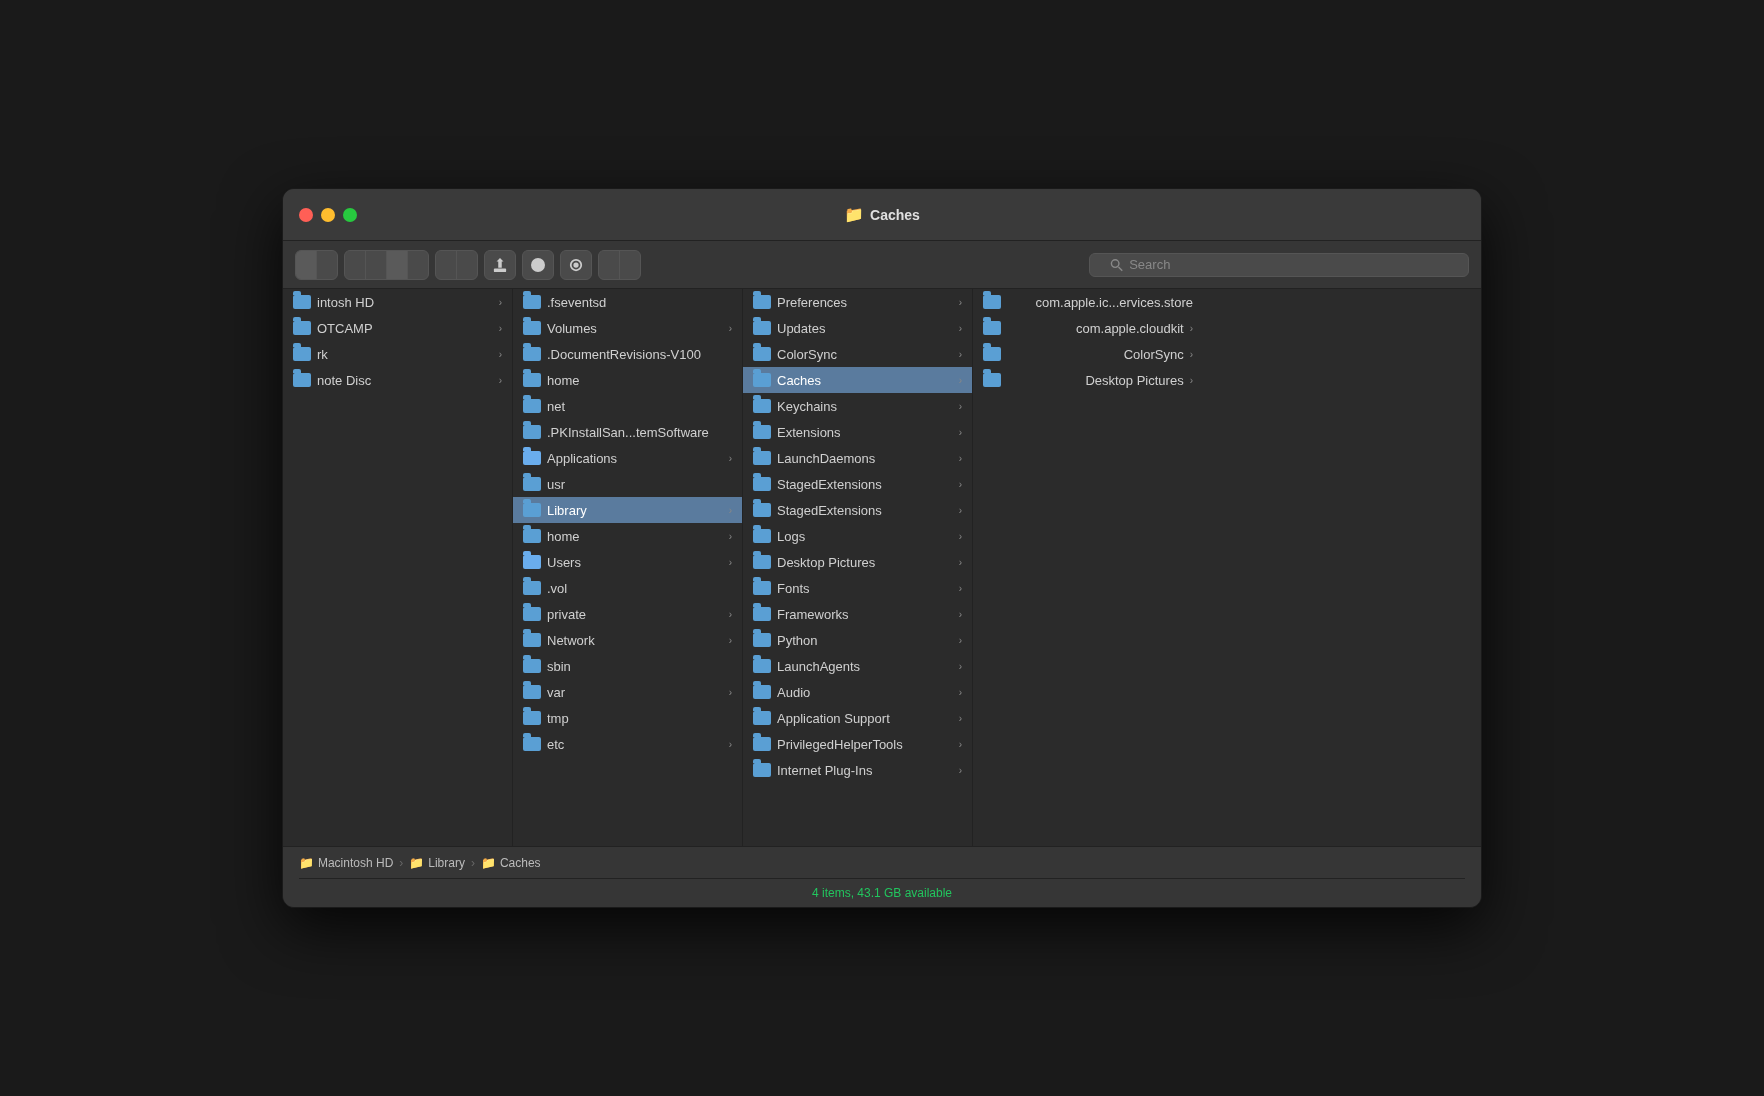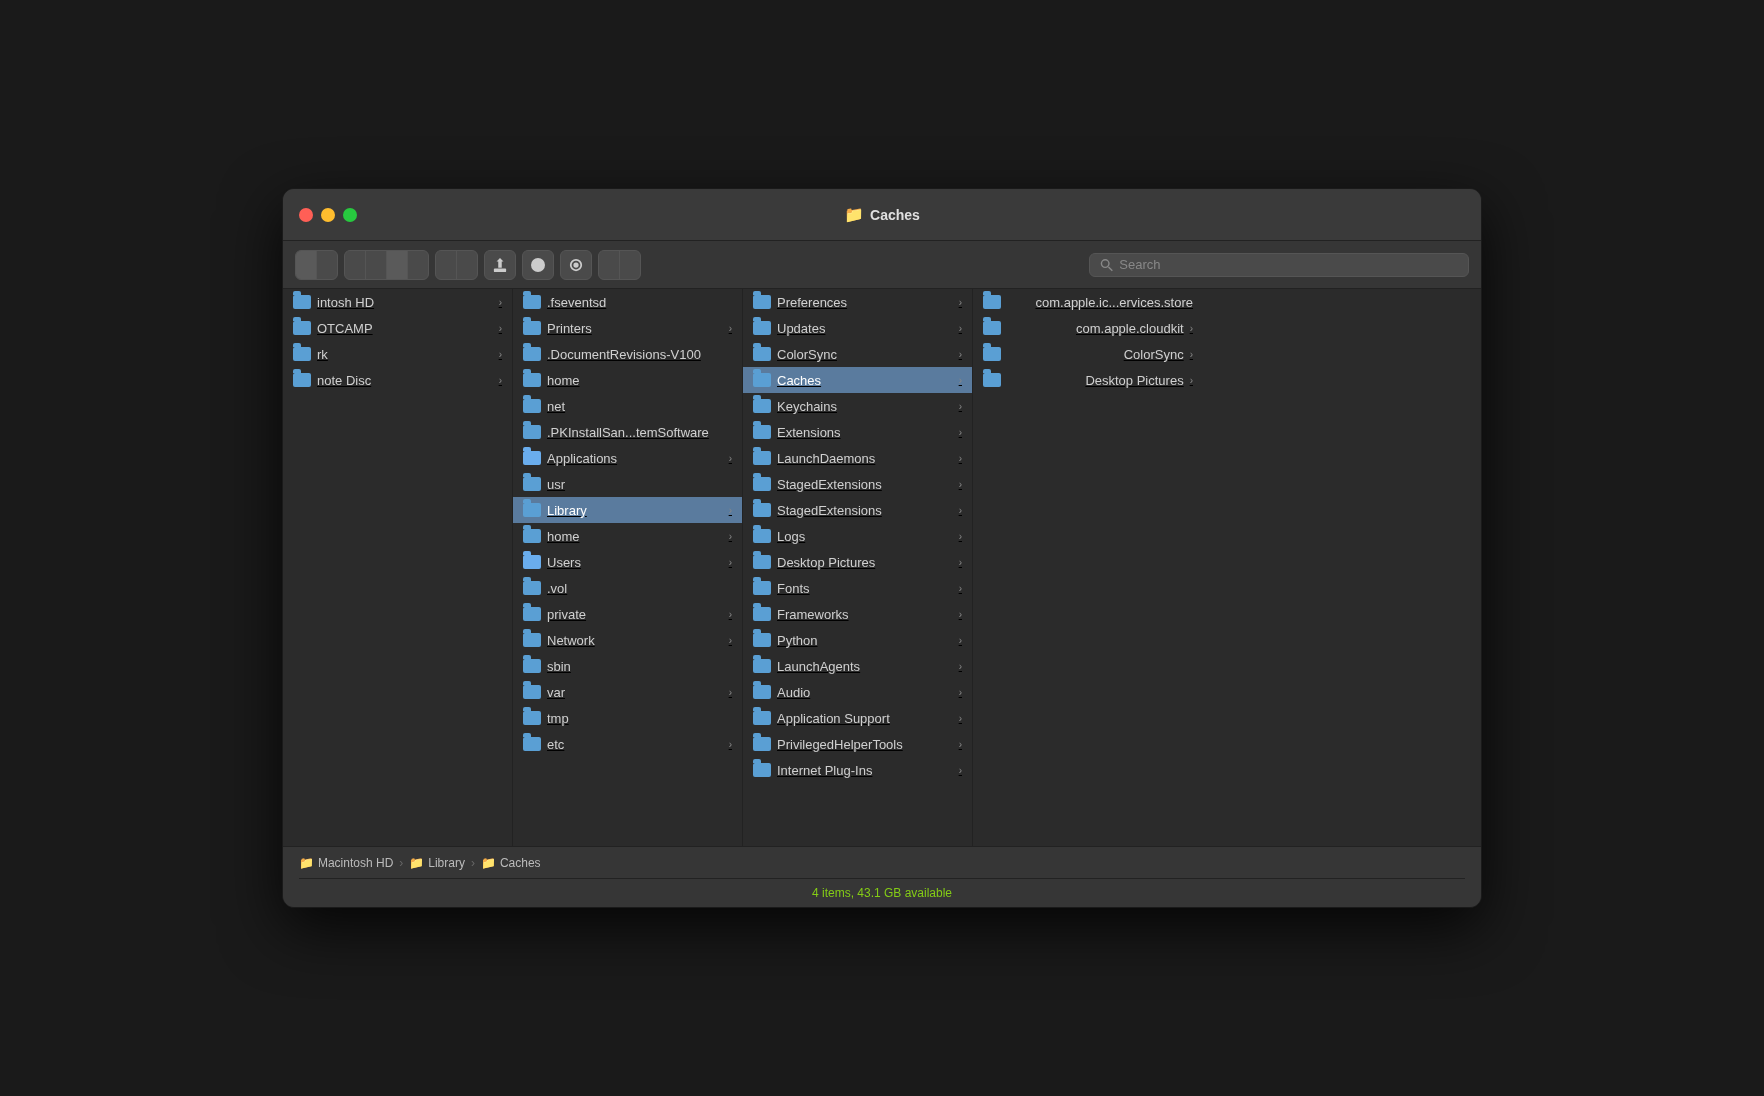--- a/index.html
+++ b/index.html
@@ -107,21 +107,21 @@
     }
     .toolbar-group-btn:last-child { border-right: none; }
     .toolbar-group-btn.active { background: #5a5a5a; }
     .search-box {
       margin-left: auto;
       background: #4a4a4a;
       border: 1px solid #555;
       border-radius: 6px;
       display: flex;
       align-items: center;
-      padding: 0 10px;
+      padding: 0 20px;
       gap: 6px;
       height: 24px;
       width: 380px;
     }
     .search-box input {
       background: transparent;
       border: none;
       outline: none;
       color: #ccc;
       font-size: 13px;
@@ -132,21 +132,20 @@
     .content-area {
       display: flex;
       flex: 1;
       overflow: hidden;
     }
     
     .columns-container {
       display: flex;
       flex: 1;
       overflow-x: auto;
-      text-decoration: underline;
     }
     .column {
       min-width: 230px;
       border-right: 1px solid #222;
       overflow-y: auto;
       flex-shrink: 0;
     }
     .column:last-child { border-right: none; text-align: right; }
     .column-item {
       display: flex;
@@ -218,21 +217,21 @@
       gap: 4px;
       color: #bbb;
     }
     .breadcrumb-sep { color: #666; }
     .info-bar {
       height: 28px;
       display: flex;
       align-items: center;
       justify-content: center;
       font-size: 12px;
-      color: #84cc16;
+      color: #22c55e;
     }
   </style>
 </head>
 <body>
 
 <div class="window">
 
   <div class="title-bar">
     <div class="traffic-lights">
       <div class="traffic-light tl-close"></div>
@@ -379,21 +378,21 @@
             <span class="chevron">›</span>
           </div>
         </div>
         <div class="column">
           <div class="column-item">
             <div class="folder-ico"></div>
             <span class="item-name">.fseventsd</span>
           </div>
           <div class="column-item">
             <div class="folder-ico"></div>
-            <span class="item-name">Printers</span>
+            <span class="item-name">Volumes</span>
             <span class="chevron">›</span>
           </div>
           <div class="column-item">
             <div class="folder-ico"></div>
             <span class="item-name">.DocumentRevisions-V100</span>
           </div>
           <div class="column-item">
             <div class="folder-ico"></div>
             <span class="item-name">home</span>
           </div>

